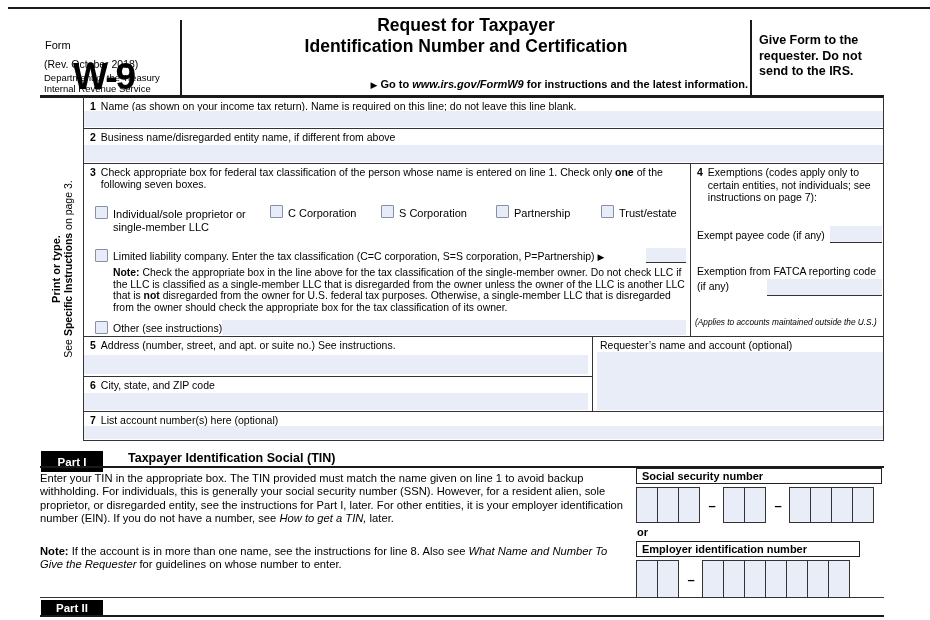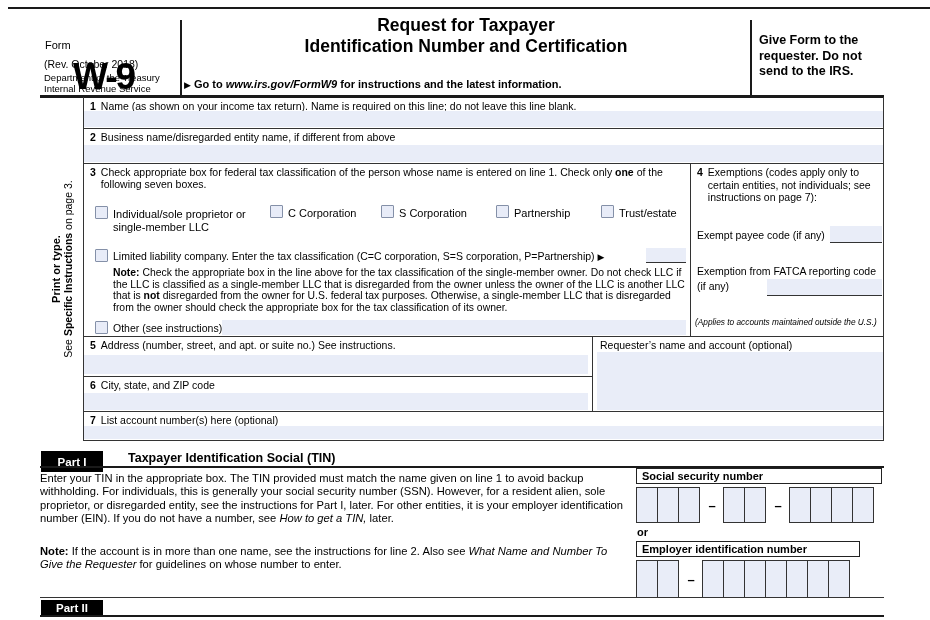--- a/index.html
+++ b/index.html
@@ -47,21 +47,21 @@
   <div class="abs" style="left:44px; top:58px; font-size:10.5px;">(Rev. October 2018)</div>
   <div class="abs" style="left:44px; top:72px; font-size:9.5px;">Department of the Treasury</div>
   <div class="abs" style="left:44px; top:83px; font-size:9.5px;">Internal Revenue Service</div>
 
   <div class="abs rule" style="left:180px; top:20px; width:1.5px; height:75px;"></div>
 
   <div class="abs b" style="left:184px; top:15px; width:564px; text-align:center; font-size:17.5px; line-height:21px;">
     <div>Request for Taxpayer</div>
     <div>Identification Number and Certification</div>
   </div>
-  <div class="abs b" style="left:184px; top:78px; width:564px; text-align:left; font-size:11px;">
+  <div class="abs b" style="left:184px; top:78px; width:564px; text-align:right; font-size:11px;">
     <span style="font-size:9px;">▶</span>
     <span>Go to </span><span class="i">www.irs.gov/FormW9</span><span> for instructions and the latest information.</span>
   </div>
 
   <div class="abs rule" style="left:750px; top:20px; width:1.5px; height:75px;"></div>
   <div class="abs b" style="left:759px; top:33px; width:128px; font-size:12.5px; line-height:15.5px;">Give Form to the requester. Do not send to the IRS.</div>
 
   <div class="abs rule" style="left:40px; top:95px; width:844px; height:2.5px;"></div>
 
   <div class="vwrap">
@@ -157,21 +157,21 @@
   <div class="abs field" style="left:84px; top:426px; width:799px; height:13px;"></div>
 
   <div class="abs partbox" style="left:41px; top:451px; width:62px; height:21px;">Part I</div>
   <div class="abs parttitle" style="left:128px; top:451px;">Taxpayer Identification Social (TIN)</div>
   <div class="abs rule" style="left:40px; top:466px; width:844px; height:2px;"></div>
 
   <div class="abs para" style="left:40px; top:472px; width:585px;">
     <span>Enter your TIN in the appropriate box. The TIN provided must match the name given on line 1 to avoid backup withholding. For individuals, this is generally your social security number (SSN). However, for a resident alien, sole proprietor, or disregarded entity, see the instructions for Part I, later. For other entities, it is your employer identification number (EIN). If you do not have a number, see </span><span class="i">How to get a TIN,</span><span> later.</span>
   </div>
   <div class="abs para" style="left:40px; top:545px; width:585px;">
-    <span class="b">Note:</span><span> If the account is in more than one name, see the instructions for line 2. Also see </span><span class="i">What Name and Number To Give the Requester</span><span> for guidelines on whose number to enter.</span>
+    <span class="b">Note:</span><span> If the account is in more than one name, see the instructions for line 8. Also see </span><span class="i">What Name and Number To Give the Requester</span><span> for guidelines on whose number to enter.</span>
   </div>
 
   <div class="abs" style="left:40px; top:597px; width:844px; height:1px; background:#333;"></div>
 
   <div class="abs labbox" style="left:636px; top:468px; width:246px; height:16px;">Social security number</div>
   <div class="abs cellrow" style="left:636px; top:487px;">
     <div class="cell"></div>
     <div class="cell"></div>
     <div class="cell"></div>
     <span class="dash">–</span>

